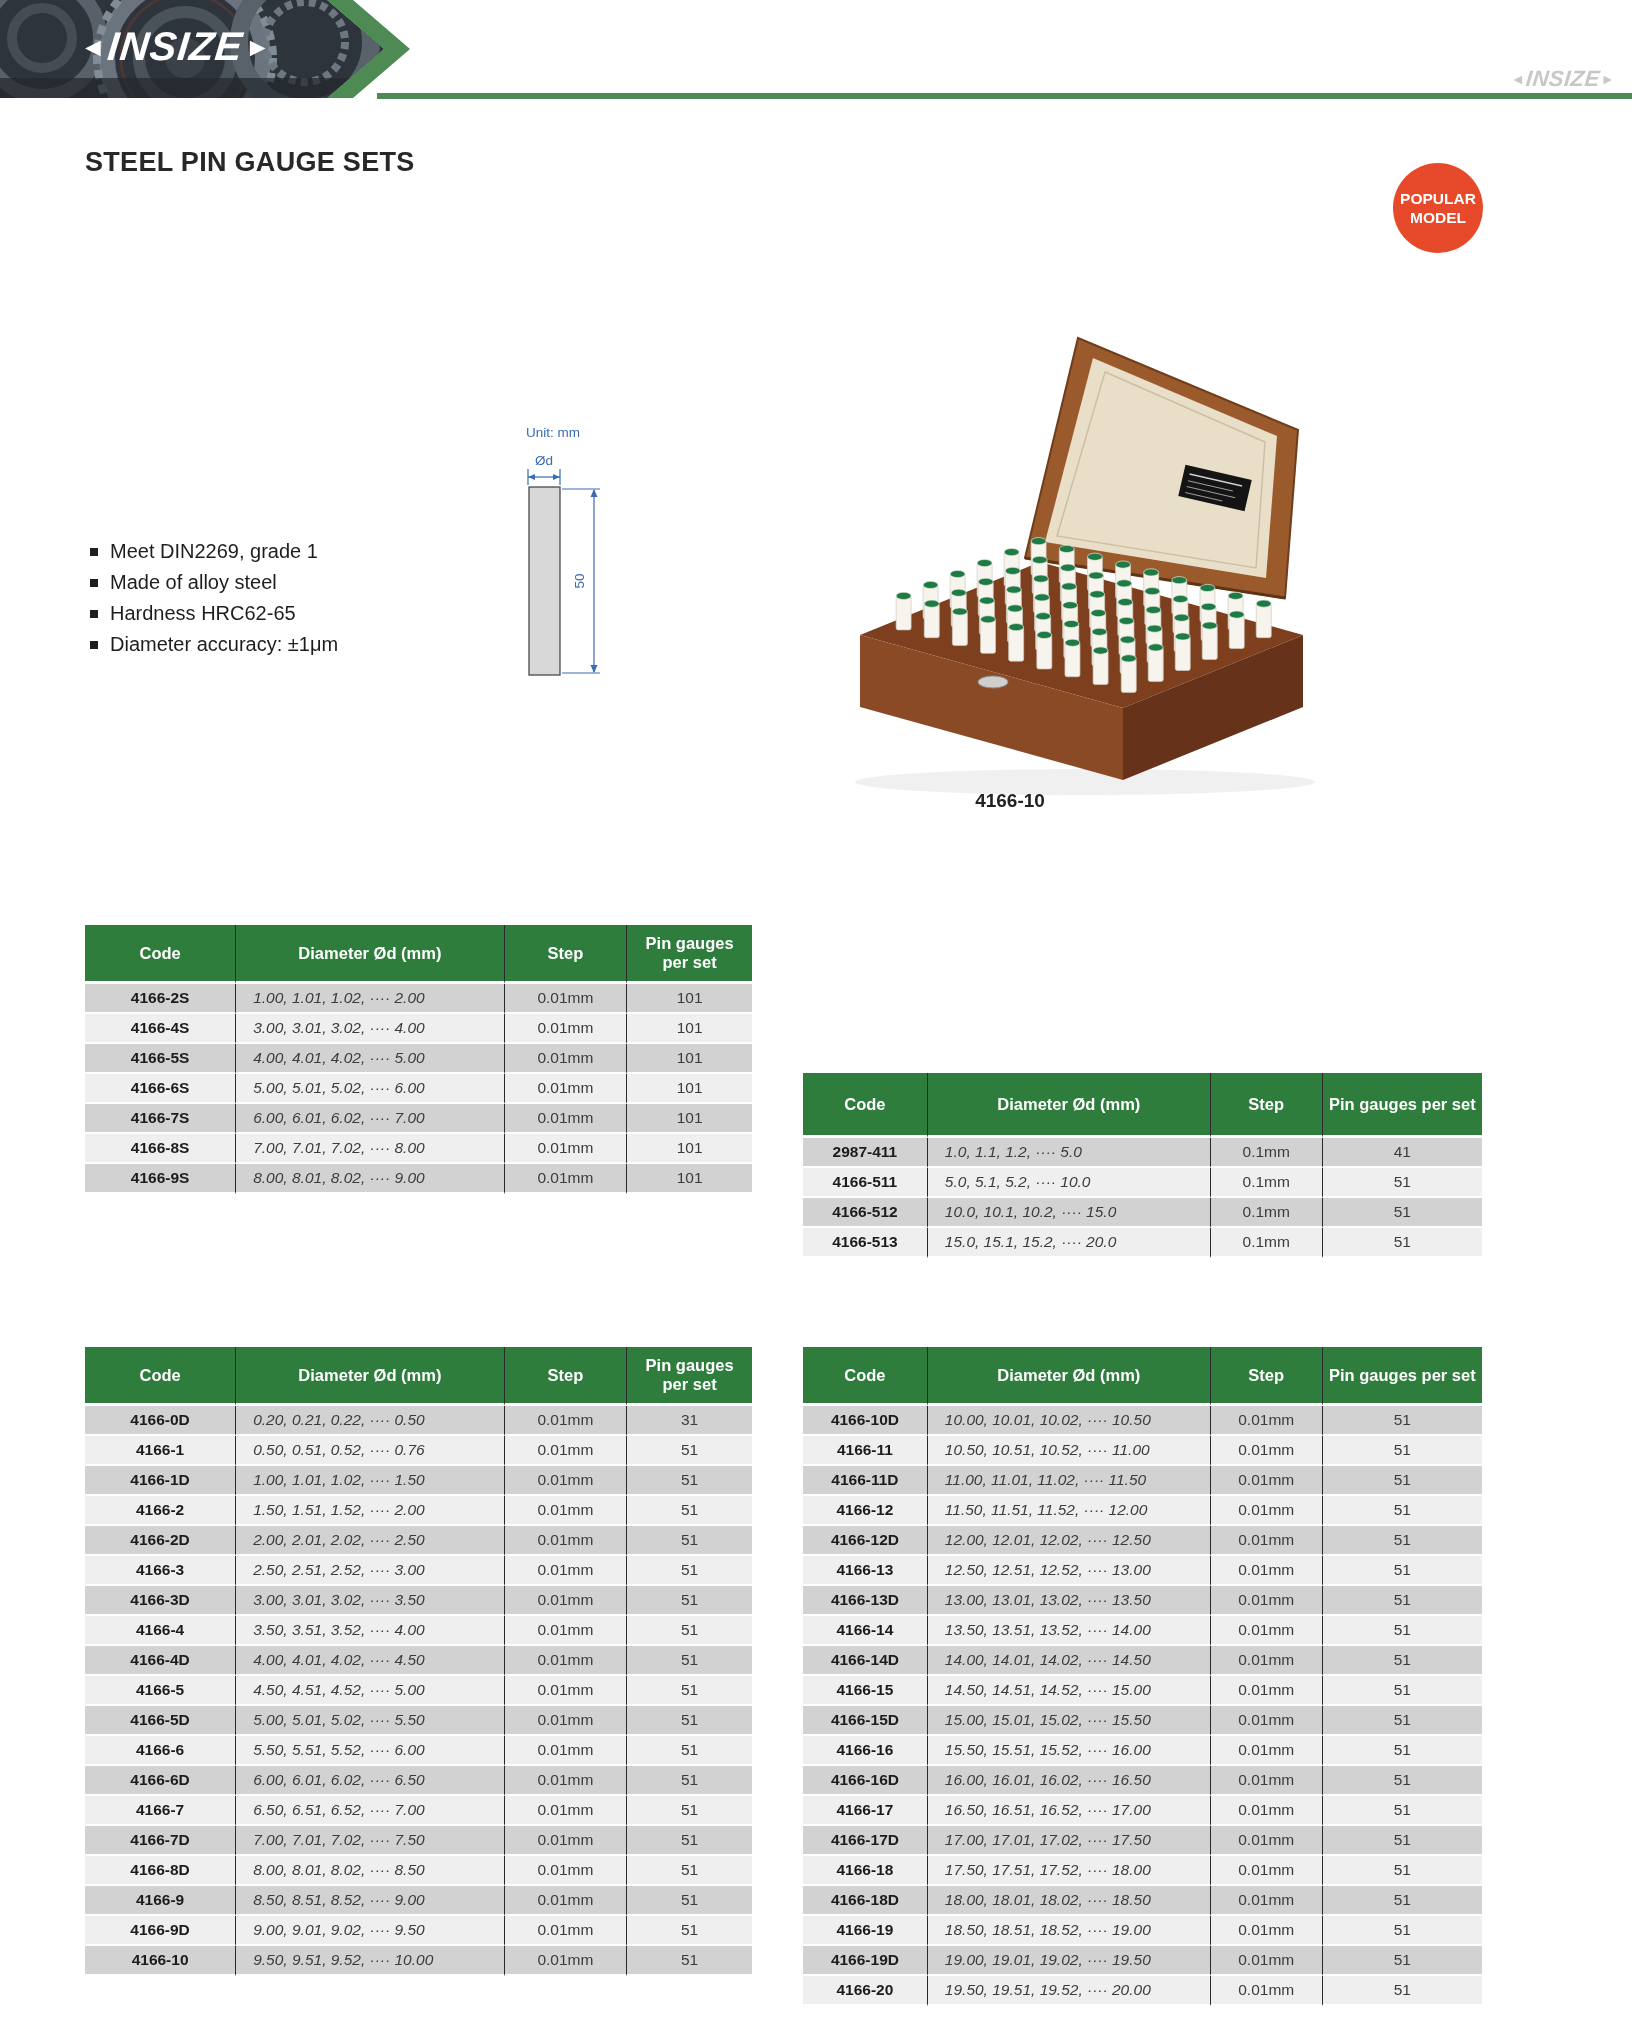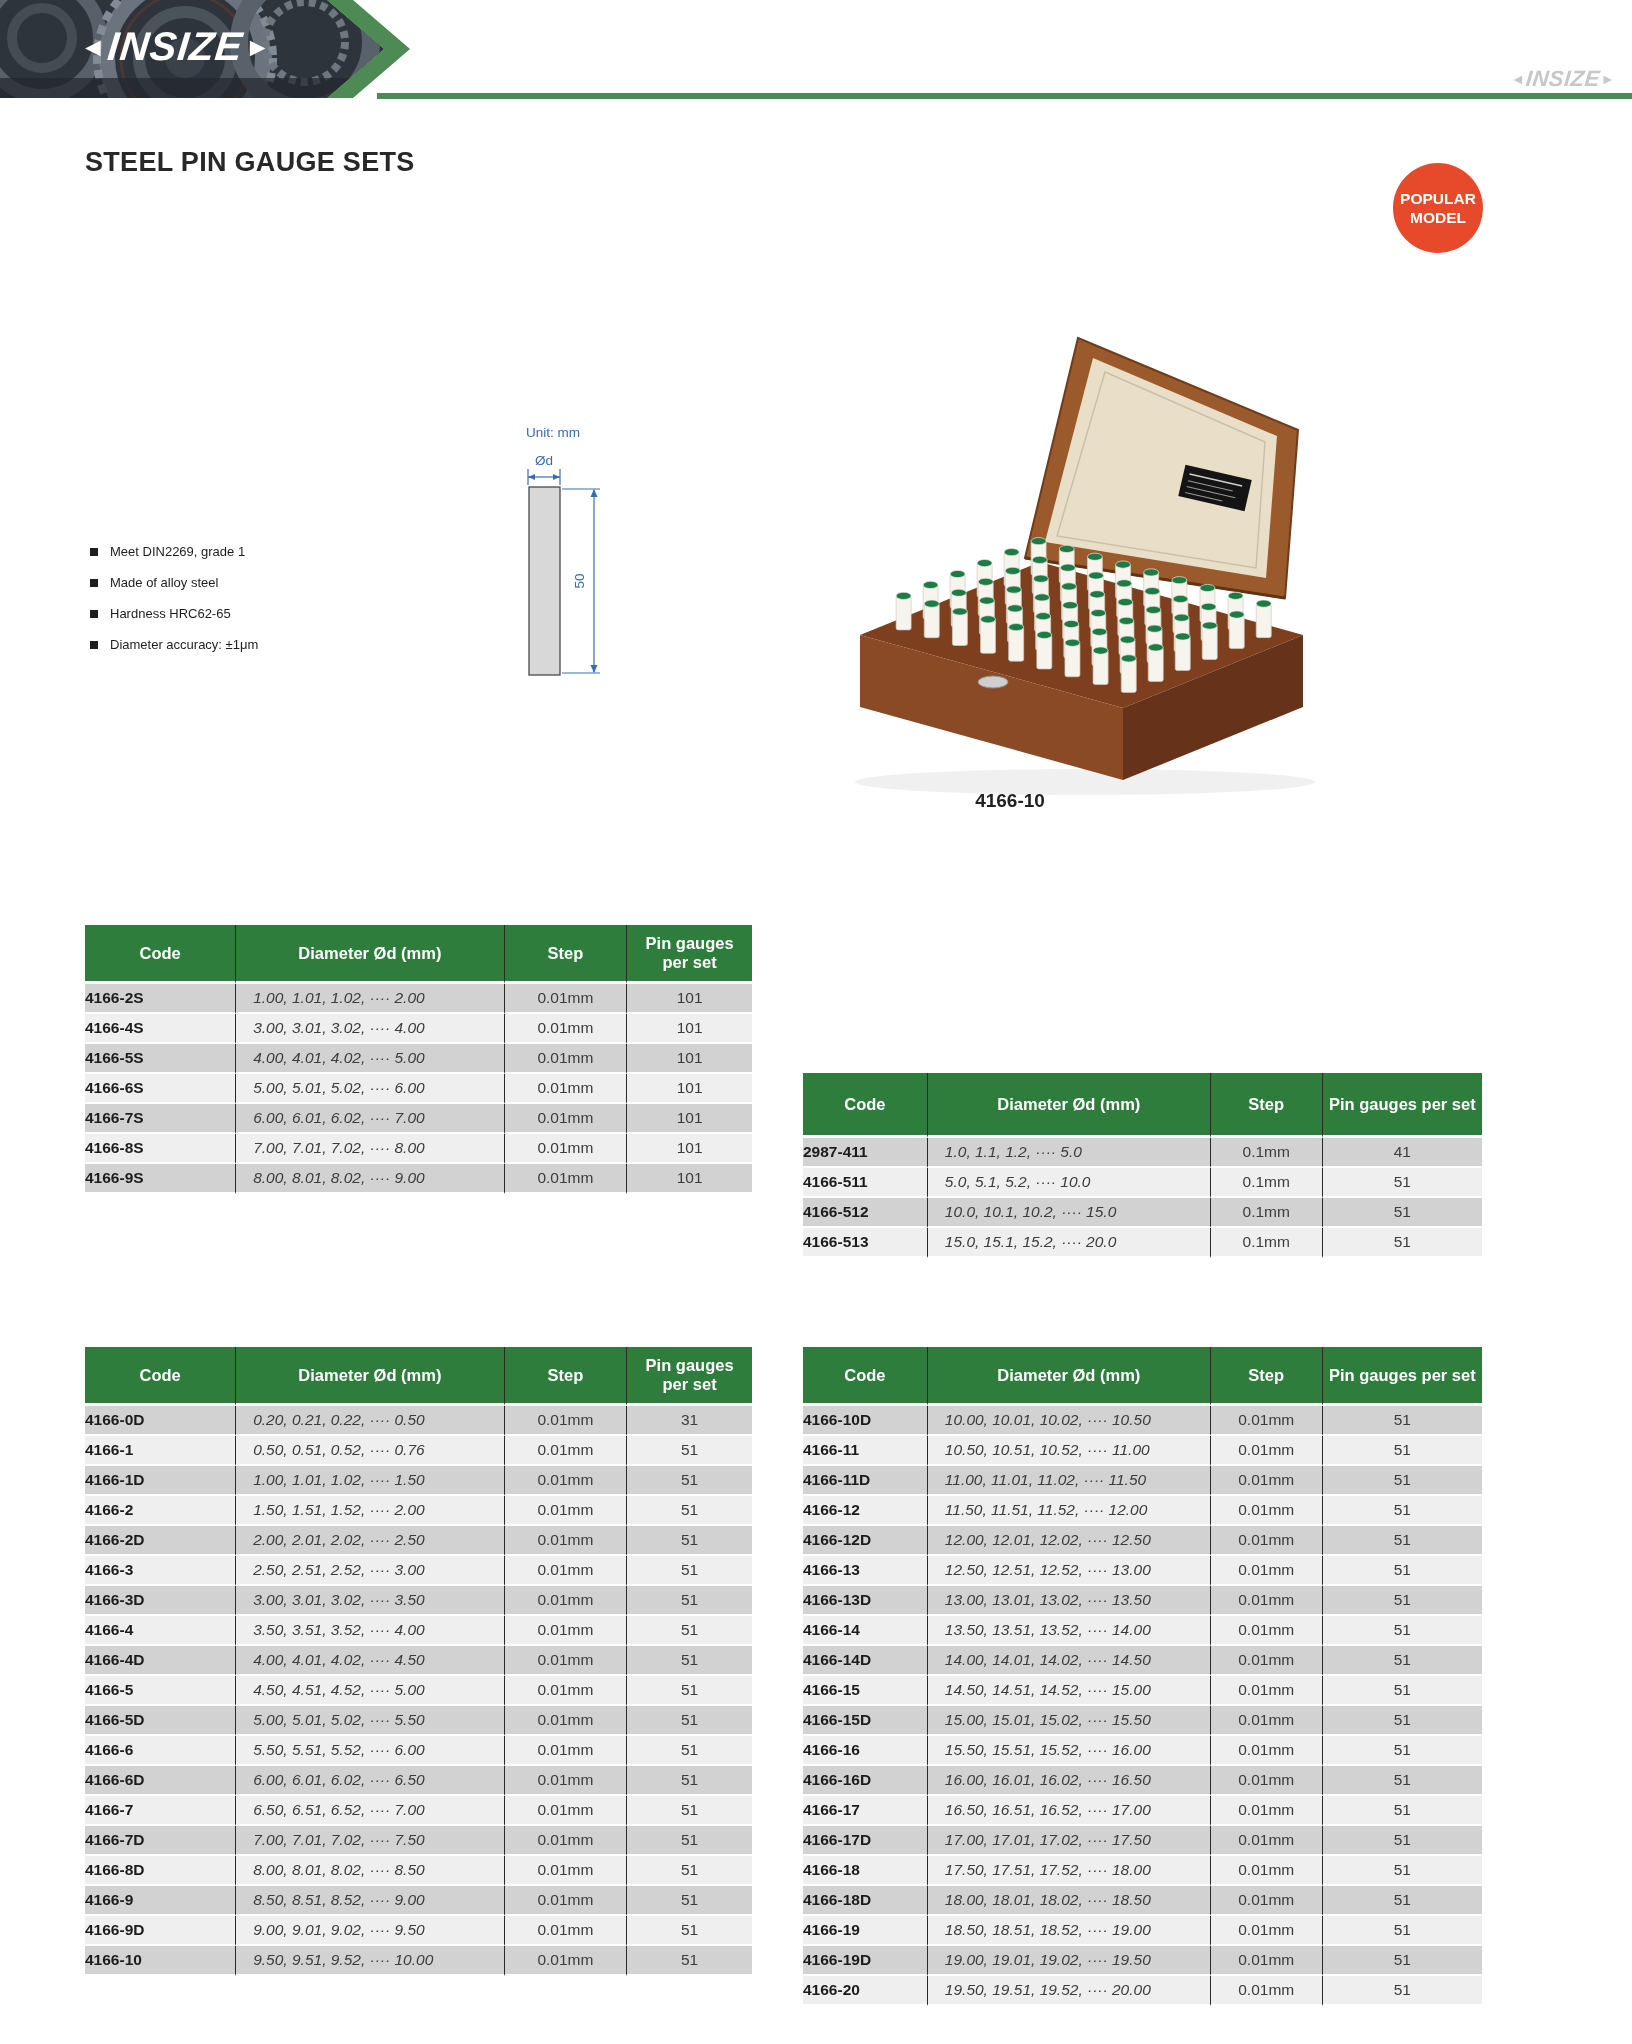--- a/index.html
+++ b/index.html
@@ -21,35 +21,35 @@
   .watermark-logo{position:absolute;left:1510px;top:66px;display:flex;align-items:center;color:#c7c7c7;}
   .watermark-logo .txt{font-size:22px;font-weight:bold;font-style:italic;transform:skewX(-6deg);letter-spacing:.5px;}
   .watermark-logo .ar{font-size:14px;margin:0 1px;}
   
   .page-title{position:absolute;left:85px;top:147px;font-size:27px;font-weight:bold;color:#282828;letter-spacing:.3px;}
   .badge{position:absolute;left:1393px;top:163px;width:90px;height:90px;border-radius:50%;background:var(--red);
     display:flex;flex-direction:column;align-items:center;justify-content:center;color:#fff;font-weight:bold;
     font-size:15.5px;line-height:1.25;text-align:center;}
   
   .features{position:absolute;left:88px;top:536px;list-style:none;margin:0;padding:0;}
-  .features li{position:relative;padding-left:22px;font-size:13px;color:#1e1e1e;line-height:31px;}
+  .features li{position:relative;padding-left:22px;font-size:20px;color:#1e1e1e;line-height:31px;}
   .features li::before{content:"";position:absolute;left:2px;top:12px;width:8px;height:8px;background:#1e1e1e;}
   
   .diagram{position:absolute;left:518px;top:415px;}
   .diagram text{font-family:"Liberation Sans",sans-serif;font-size:13.5px;fill:var(--blue);}
   
   .product{position:absolute;left:845px;top:330px;}
   .product-caption{position:absolute;left:880px;top:790px;width:260px;text-align:center;
     font-size:19px;font-weight:bold;color:#222;}
   
   table.spec{position:absolute;border-collapse:separate;border-spacing:0;table-layout:fixed;}
   table.spec th{background:var(--green);color:#fff;font-weight:bold;font-size:16.5px;line-height:1.15;
     text-align:center;vertical-align:middle;padding:0 4px;border-bottom:3px solid #fff;}
   table.spec td{height:28px;font-size:15.5px;color:#3c3c3c;padding:0;border-bottom:2px solid #fff;vertical-align:middle;}
-  table.spec td.c0{font-weight:bold;color:#1c1c1c;}
+  table.spec td.c0{font-weight:bold;color:#1c1c1c;text-align:center;}
   table.spec td.c1{text-align:left;padding-left:17px;font-style:italic;}
   table.spec td.c2,table.spec td.c3{text-align:center;}
   table.spec th.c1,table.spec th.c2,table.spec th.c3,
   table.spec td.c1,table.spec td.c2,table.spec td.c3{border-left:1px solid #2a2a2a;}
   table.spec tbody tr:nth-child(odd) td{background:#d2d2d2;}
   table.spec tbody tr:nth-child(even) td{background:#efefef;}
   .t1{left:85px;top:925px;width:667px;}
   .t2{left:803px;top:1073px;width:679px;}
   .t3{left:85px;top:1347px;width:667px;}
   .t4{left:803px;top:1347px;width:679px;}

